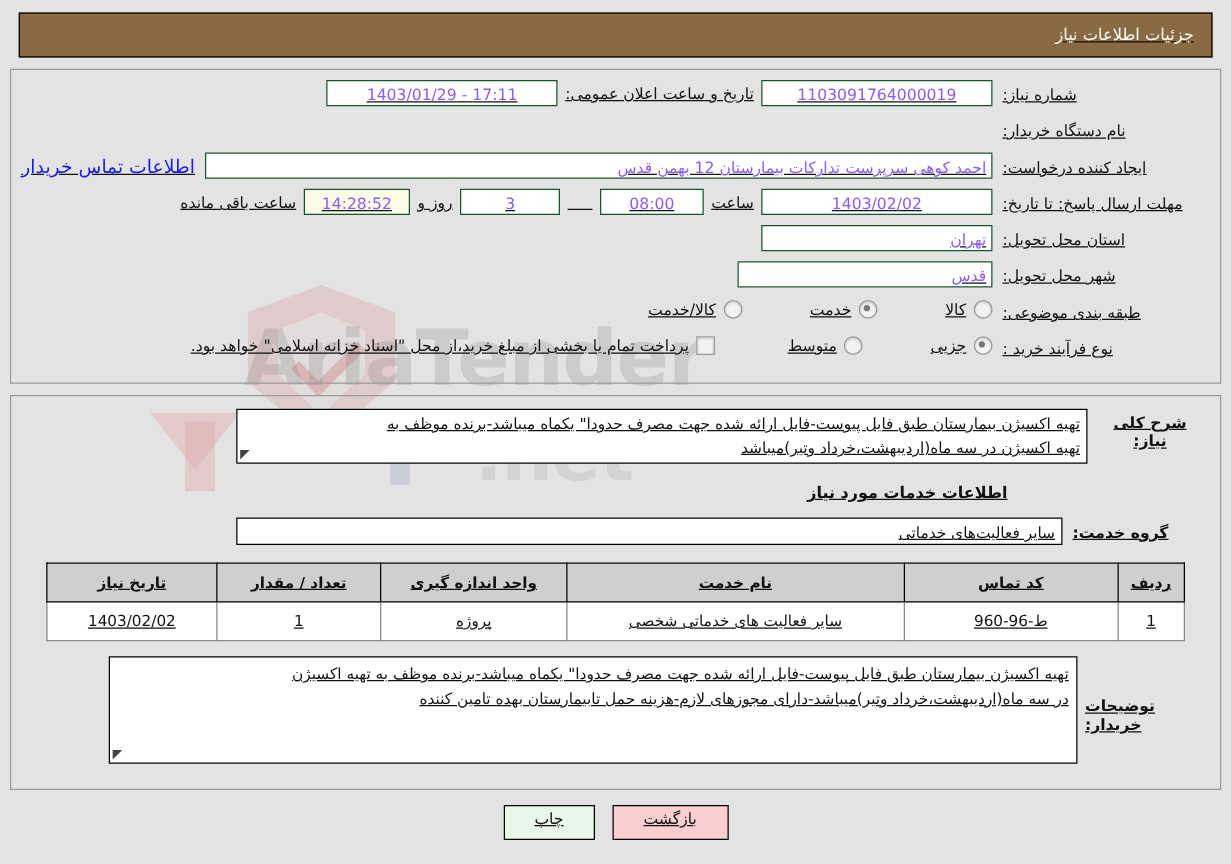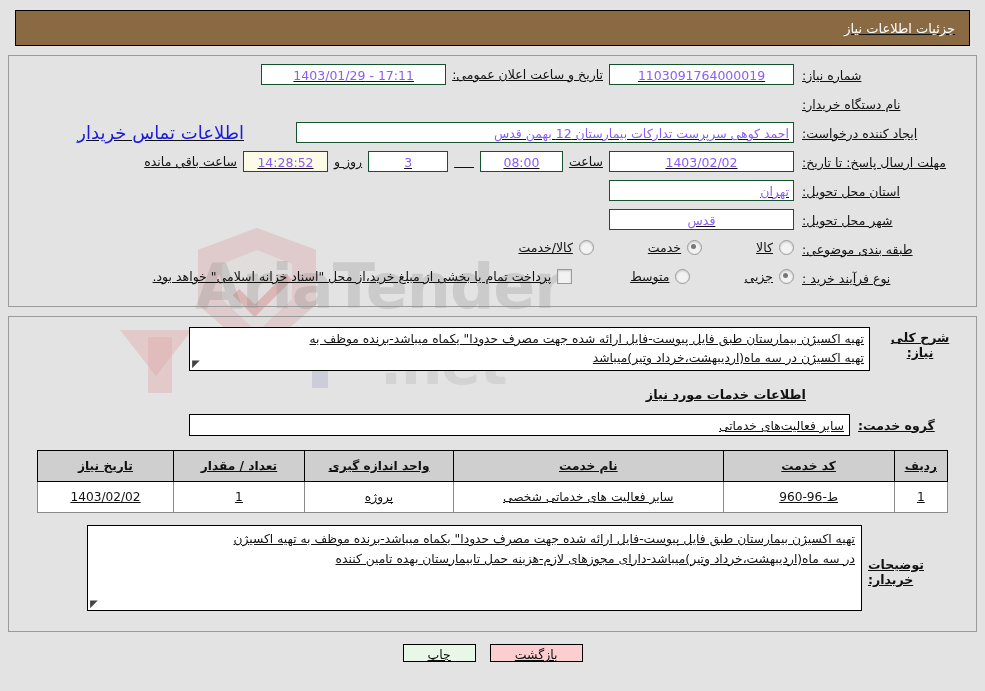--- a/index.html
+++ b/index.html
@@ -154,37 +154,37 @@
     text-align: right;
     overflow: hidden;
     white-space: nowrap;
     color: #8b5cf6;
   }
   .tbox.center { text-align: center; }
   .tbox.cream { background: #fbfbe8; }
 
   .w-need   { width: 185px; }
   .w-org    { width: 522px; }
-  .w-req    { width: 498px; margin-left: 44px; }
+  .w-req    { width: 630px; }
   .w-date   { width: 185px; }
   .w-time   { width: 83px; }
   .w-days   { width: 80px; }
   .w-clock  { width: 85px; }
   .w-prov   { width: 185px; }
-  .w-city   { width: 185px; text-align: center; }
+  .w-city   { width: 204px; }
   .w-pubdate{ width: 185px; }
 
   .inline-lbl {
     font-size: 12.5px;
     padding: 0 6px;
     white-space: nowrap;
   }
   .link {
     color: #1a1ae0;
-    font-size: 18px;
+    font-size: 15px;
     padding: 0 8px;
     cursor: pointer;
     white-space: nowrap;
   }
 
   
   .radio-group {
     display: flex;
     align-items: center;
     gap: 0;
@@ -358,21 +358,21 @@
   
   .footer {
     display: flex;
     justify-content: center;
     align-items: center;
     gap: 14px;
     margin-top: 12px;
   }
   .btn {
     border: 1px solid #000;
-    height: 18px;
+    height: 28px;
     min-width: 62px;
     font-size: 12.5px;
     line-height: 20px;
     text-align: left;
     padding: 0 24px;
     cursor: pointer;
     box-sizing: border-box;
   }
   .btn-print  { background: #e9f7e9; }
   .btn-back   { background: #fbcfcf; }
@@ -509,21 +509,21 @@
       <div class="group-row">
         <div class="group-label">گروه خدمت:</div>
         <div class="group-box">سایر فعالیت‌های خدماتی</div>
       </div>
 
       <div class="tbl-wrap">
         <table class="svc">
           <thead>
             <tr>
               <th class="col-radif">ردیف</th>
-              <th class="col-code">کد خدمت</th>
+              <th class="col-code">کد تماس</th>
               <th class="col-name">نام خدمت</th>
               <th class="col-unit">واحد اندازه گیری</th>
               <th class="col-qty">تعداد / مقدار</th>
               <th class="col-date">تاریخ نیاز</th>
             </tr>
           </thead>
           <tbody>
             <tr>
               <td>1</td>
               <td>ط-96-960</td>

